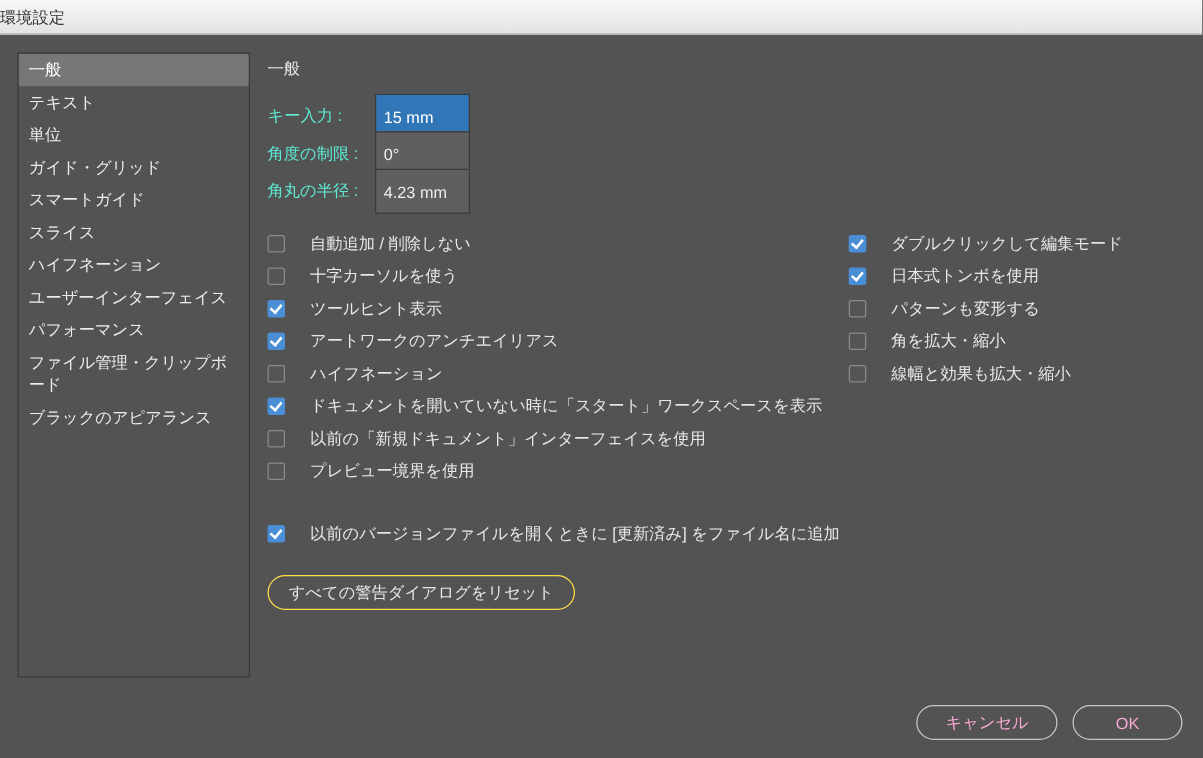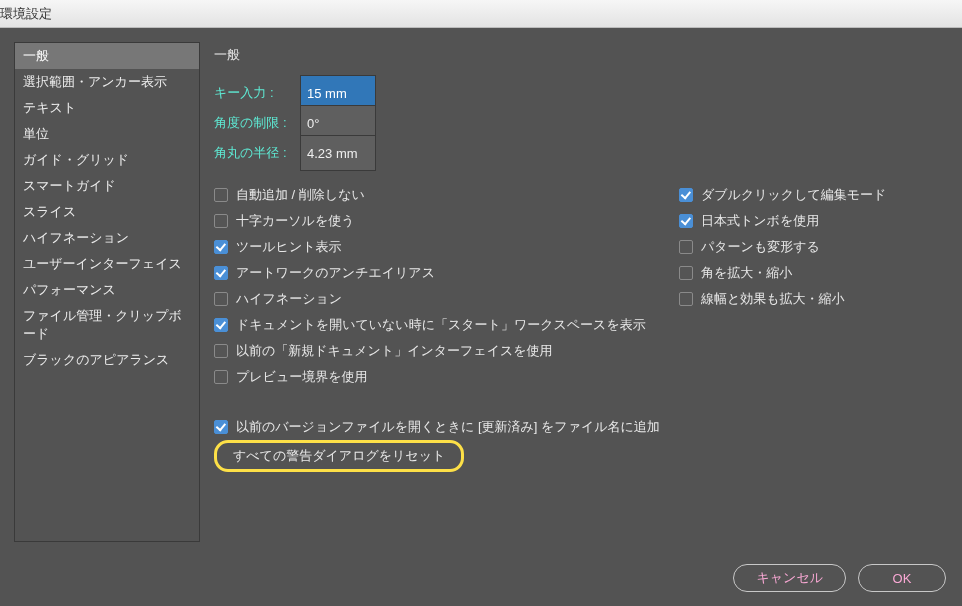--- a/index.html
+++ b/index.html
@@ -81,42 +81,44 @@
   }
   .col { display: flex; flex-direction: column; }
   .col-left { width: 465px; }
   .col-right { flex: 1; }
   .check-row {
     display: flex;
     align-items: center;
     height: 26px;
     font-size: 13px;
     color: #e8e8e8;
+    gap: 12px;
   }
   .cb {
     width: 14px; height: 14px;
     border: 1px solid #8a8a8a;
     border-radius: 2px;
     margin-right: 8px;
     display: inline-flex;
     align-items: center;
     justify-content: center;
     background: #555;
   }
   .cb.checked { background: #4a8fd6; border-color: #4a8fd6; }
   .cb.checked::after {
     content: "";
     width: 4px; height: 7px;
     border: solid #fff;
     border-width: 0 2px 2px 0;
     transform: rotate(40deg) translate(-1px,-1px);
   }
   .reset-btn {
+    margin-top: 20px;
     display: inline-block;
-    border: 3px solid #fde047;
+    border: 1px solid #fde047;
     border-radius: 14px;
     padding: 4px 16px;
     font-size: 13px;
     color: #e8e8e8;
     background: transparent;
   }
   .footer {
     position: absolute;
     right: 16px; bottom: 14px;
     display: flex;
@@ -135,21 +137,20 @@
   .gap { height: 24px; }
 </style>
 </head>
 <body>
 
 <div class="titlebar">環境設定</div>
 
 <div class="content">
   <div class="sidebar" id="sidebar">
       <div class="sidebar-item selected">一般</div>
-      <div class="sidebar-item">選択範囲・アンカー表示</div>
       <div class="sidebar-item">テキスト</div>
       <div class="sidebar-item">単位</div>
       <div class="sidebar-item">ガイド・グリッド</div>
       <div class="sidebar-item">スマートガイド</div>
       <div class="sidebar-item">スライス</div>
       <div class="sidebar-item">ハイフネーション</div>
       <div class="sidebar-item">ユーザーインターフェイス</div>
       <div class="sidebar-item">パフォーマンス</div>
       <div class="sidebar-item">ファイル管理・クリップボード</div>
       <div class="sidebar-item">ブラックのアピアランス</div>

